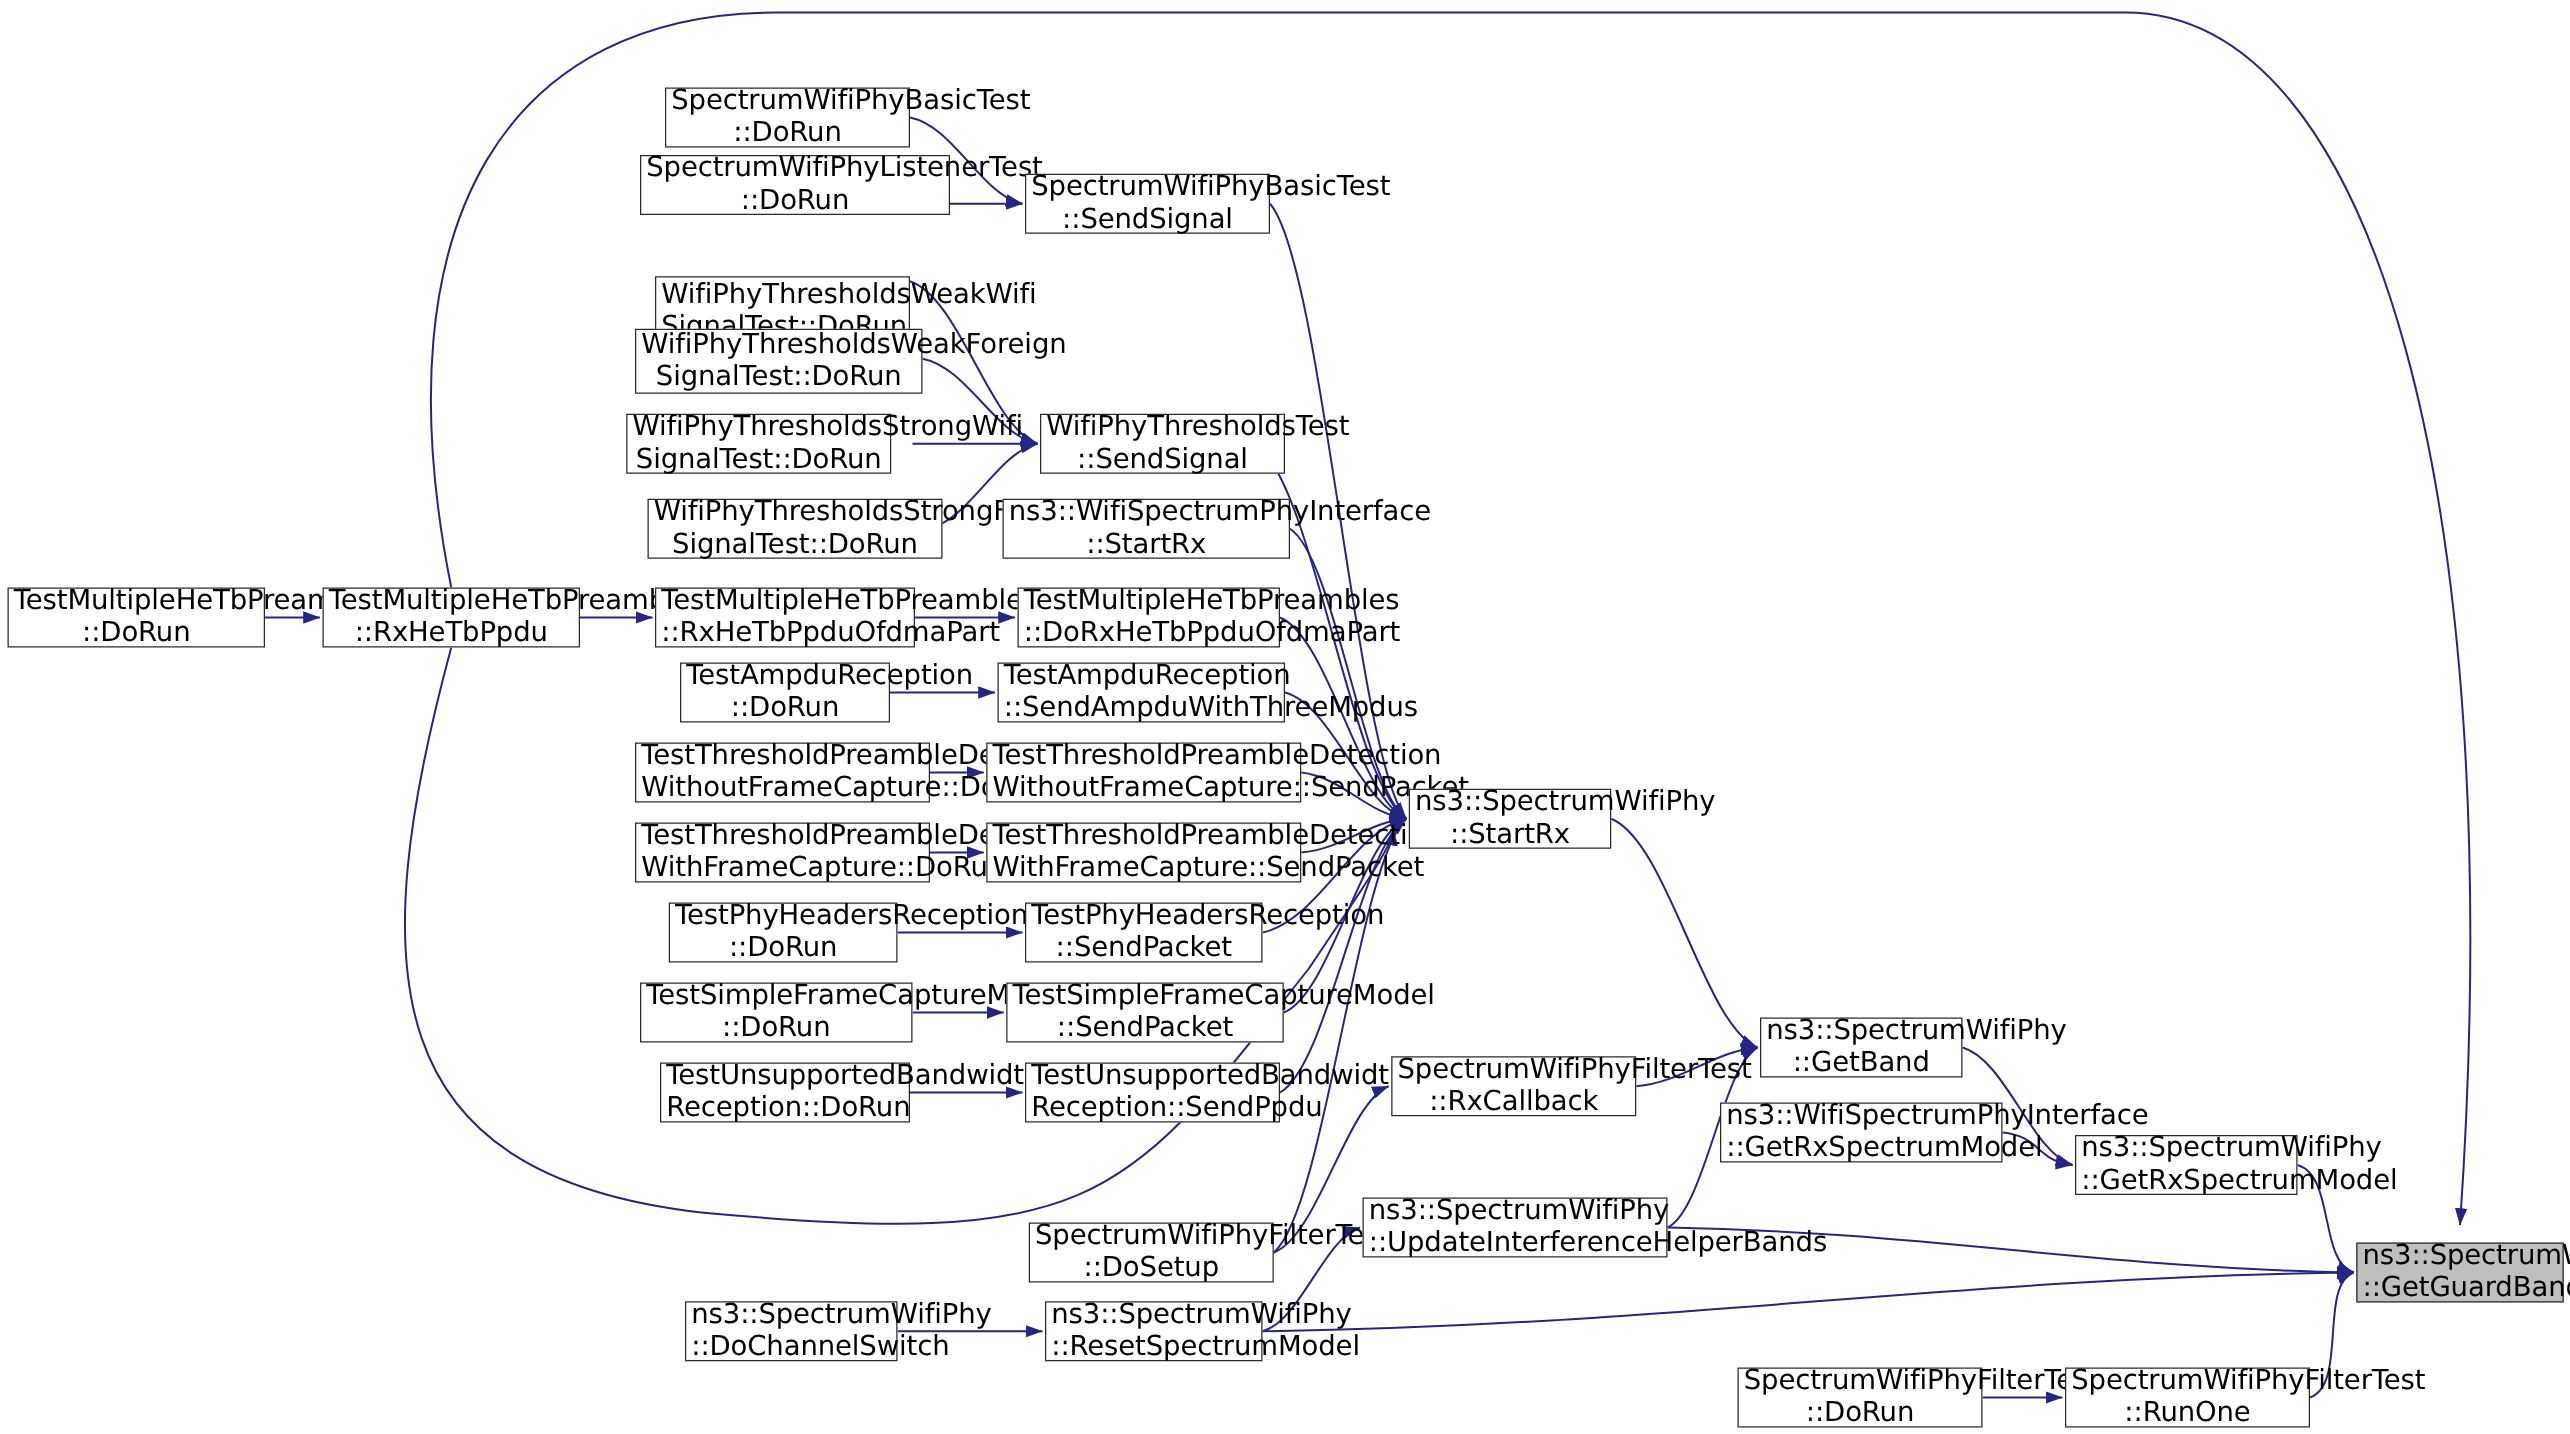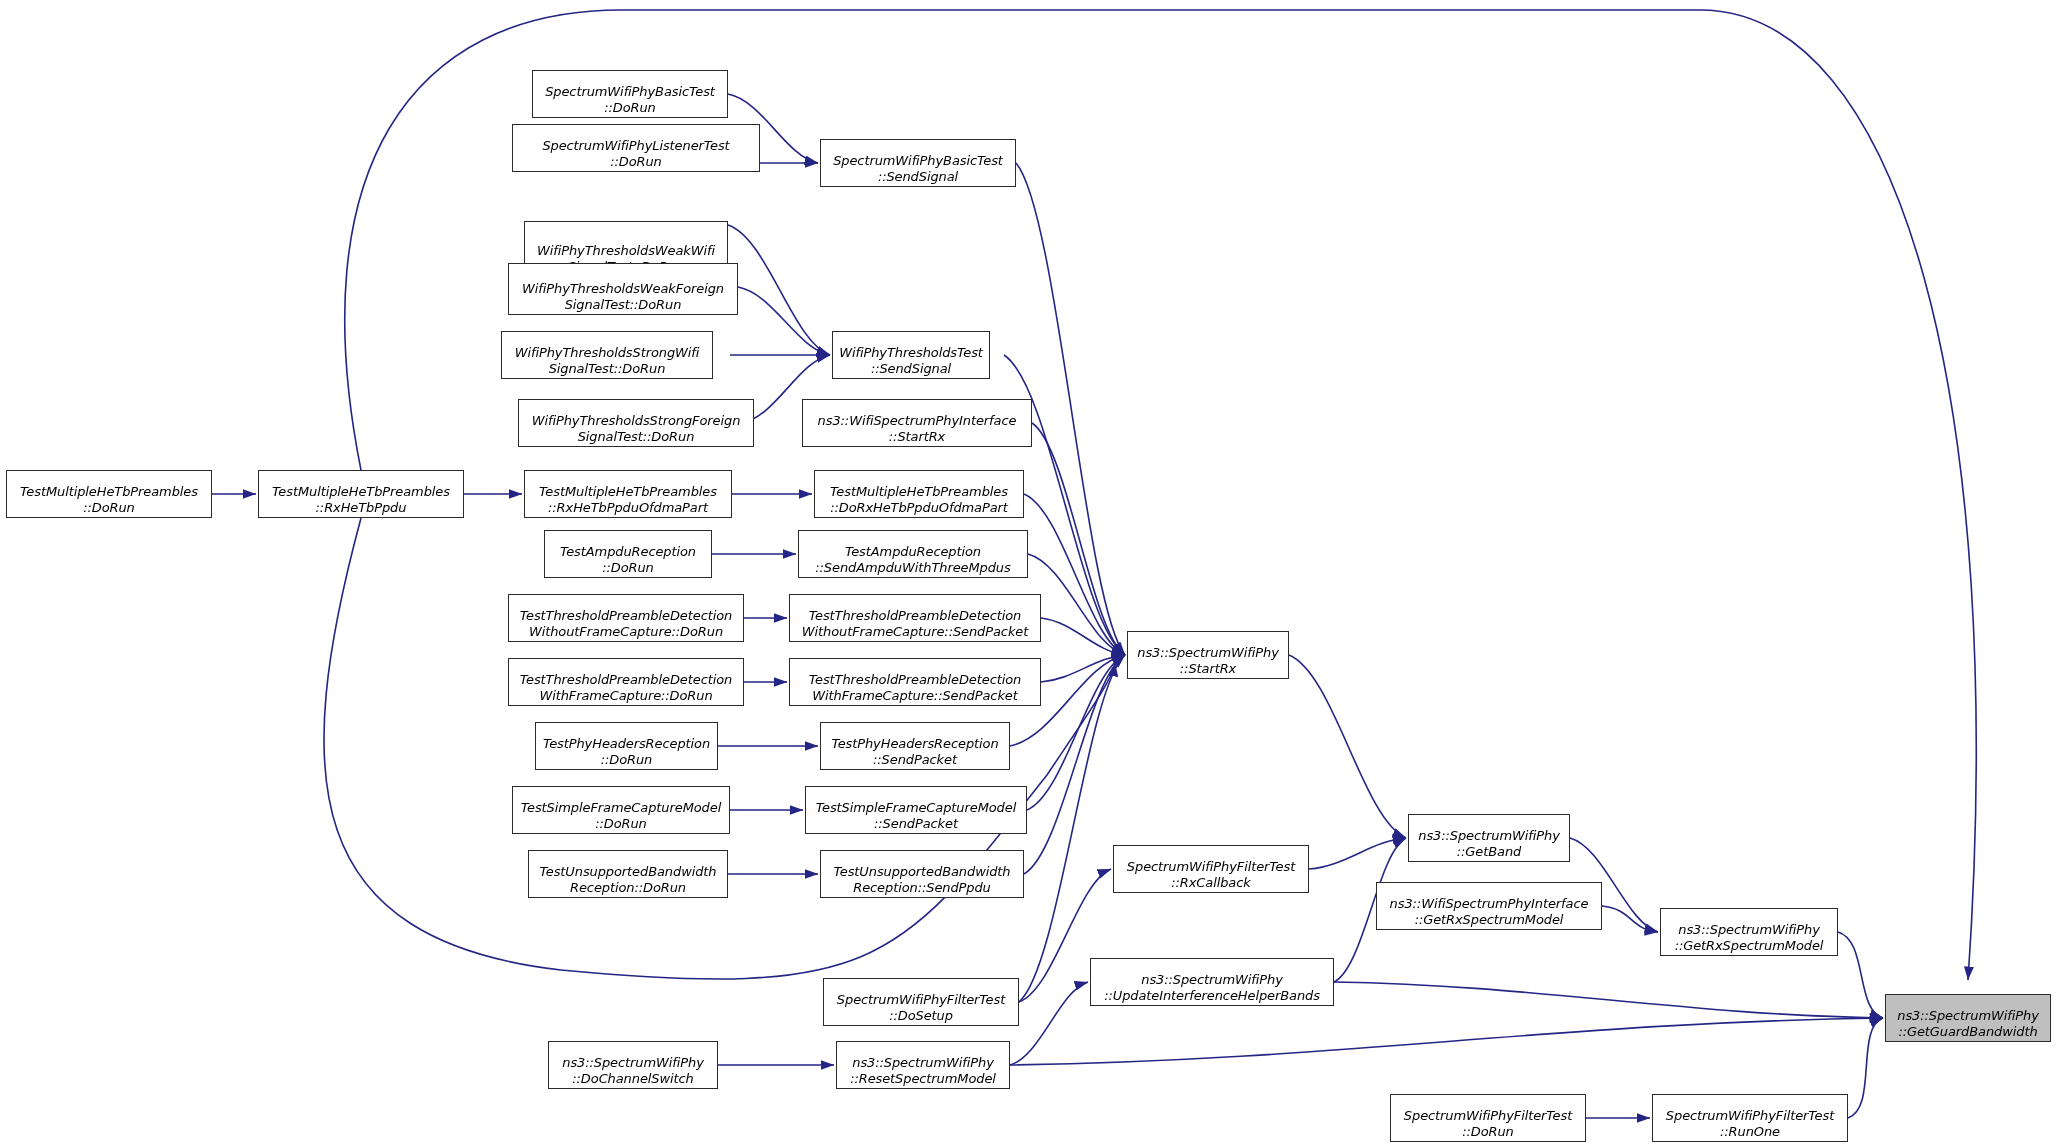--- a/index.html
+++ b/index.html
@@ -5,31 +5,30 @@
   html,body{margin:0;padding:0;background:#ffffff;}
   body{font-family:"DejaVu Sans","Liberation Sans",sans-serif;}
   #canvas{position:relative;width:2056px;height:1147px;background:#ffffff;overflow:hidden;}
   #edges{position:absolute;left:0;top:0;width:2056px;height:1147px;}
   .node{
     position:absolute;
     box-sizing:border-box;
     border:1.6px solid #2b2b2b;
     background:#ffffff;
     display:flex;
-    align-items:flex-end;
+    align-items:center;
     justify-content:center;
     text-align:center;
     color:#000000;
-    font-size:13px;
+    font-size:22px;
     line-height:1.18;
     letter-spacing:-0.1px;
     white-space:pre-line;
     padding:2px 4px;
     z-index:2;
-    font-style:italic;
   }
   .node.highlight{background:#bfbfbf;}
   .node span{display:block;width:100%;}
 </style>
 </head>
 <body>
 
 <div id="canvas">
   <svg id="edges" viewBox="0 0 2056 1147" xmlns="http://www.w3.org/2000/svg">
     <defs>
@@ -107,21 +106,21 @@
       <div class="node" style="left: 508px; top: 658px; width: 236px; height: 48px;"><span>TestThresholdPreambleDetection
 WithFrameCapture::DoRun</span></div>
       <div class="node" style="left: 535px; top: 722px; width: 183px; height: 48px;"><span>TestPhyHeadersReception
 ::DoRun</span></div>
       <div class="node" style="left: 512px; top: 786px; width: 218px; height: 48px;"><span>TestSimpleFrameCaptureModel
 ::DoRun</span></div>
       <div class="node" style="left: 528px; top: 850px; width: 200px; height: 48px;"><span>TestUnsupportedBandwidth
 Reception::DoRun</span></div>
       <div class="node" style="left: 820px; top: 139px; width: 196px; height: 48px;"><span>SpectrumWifiPhyBasicTest
 ::SendSignal</span></div>
-      <div class="node" style="left: 832px; top: 331px; width: 158px; height: 48px;"><span>WifiPhyThresholdsTest
+      <div class="node" style="left: 832px; top: 331px; width: 196px; height: 48px;"><span>WifiPhyThresholdsTest
 ::SendSignal</span></div>
       <div class="node" style="left: 802px; top: 399px; width: 230px; height: 48px;"><span>ns3::WifiSpectrumPhyInterface
 ::StartRx</span></div>
       <div class="node" style="left: 814px; top: 470px; width: 210px; height: 48px;"><span>TestMultipleHeTbPreambles
 ::DoRxHeTbPpduOfdmaPart</span></div>
       <div class="node" style="left: 798px; top: 530px; width: 230px; height: 48px;"><span>TestAmpduReception
 ::SendAmpduWithThreeMpdus</span></div>
       <div class="node" style="left: 789px; top: 594px; width: 252px; height: 48px;"><span>TestThresholdPreambleDetection
 WithoutFrameCapture::SendPacket</span></div>
       <div class="node" style="left: 789px; top: 658px; width: 252px; height: 48px;"><span>TestThresholdPreambleDetection

